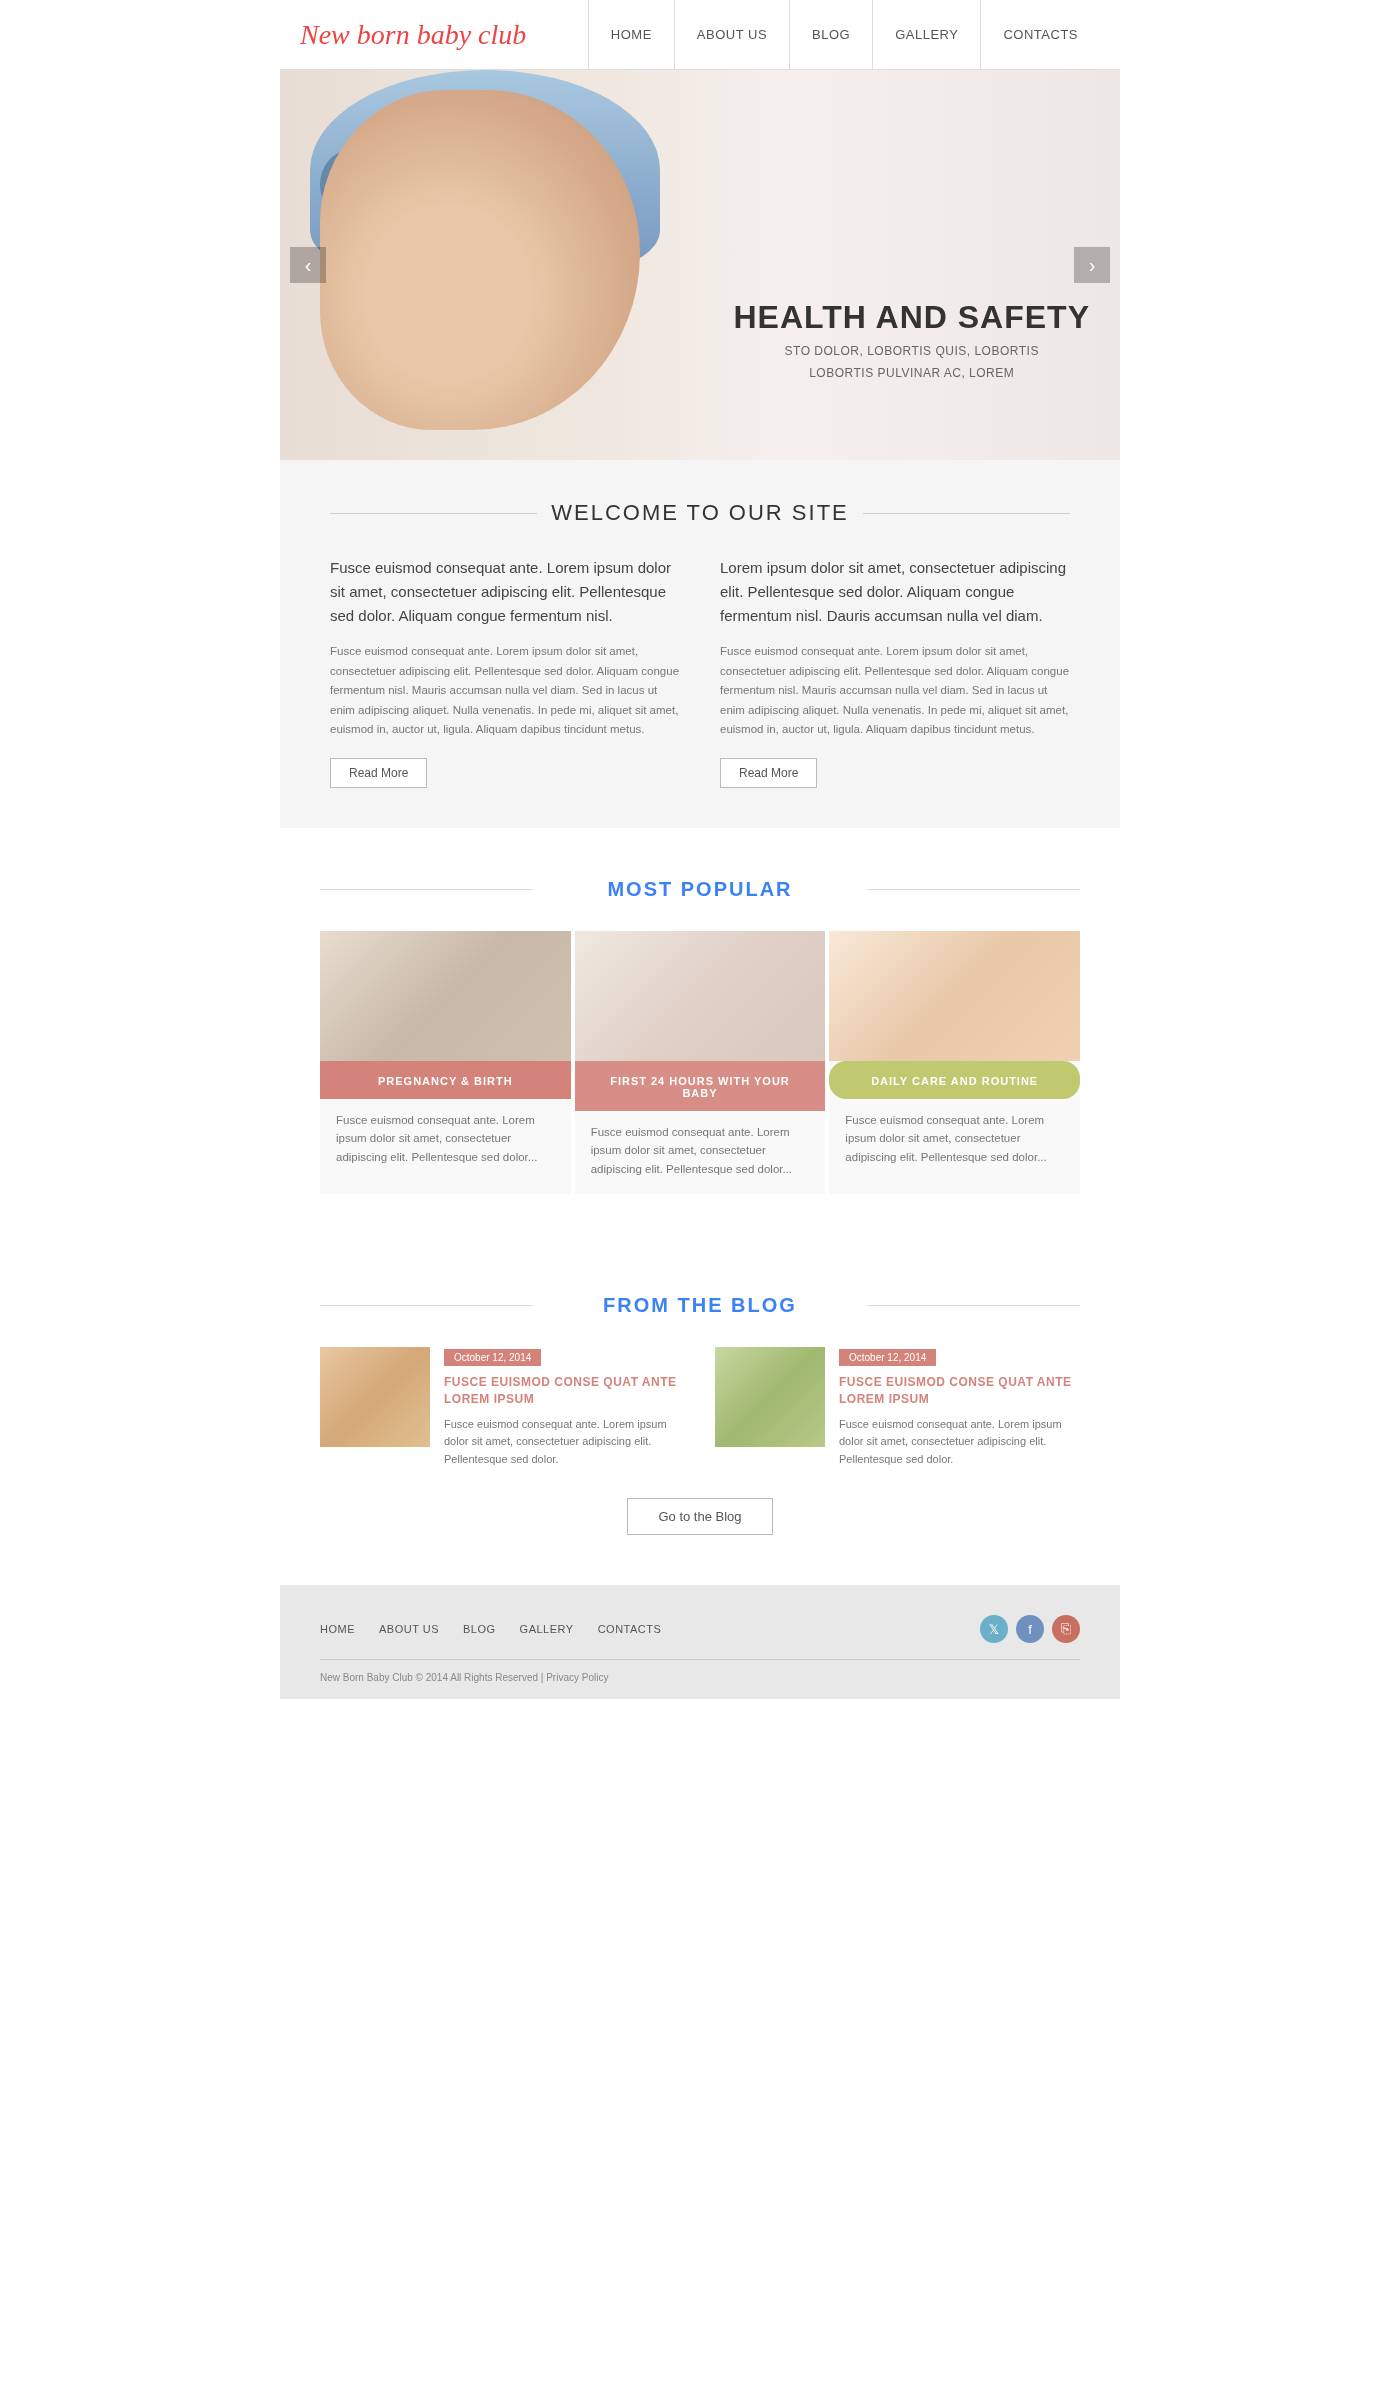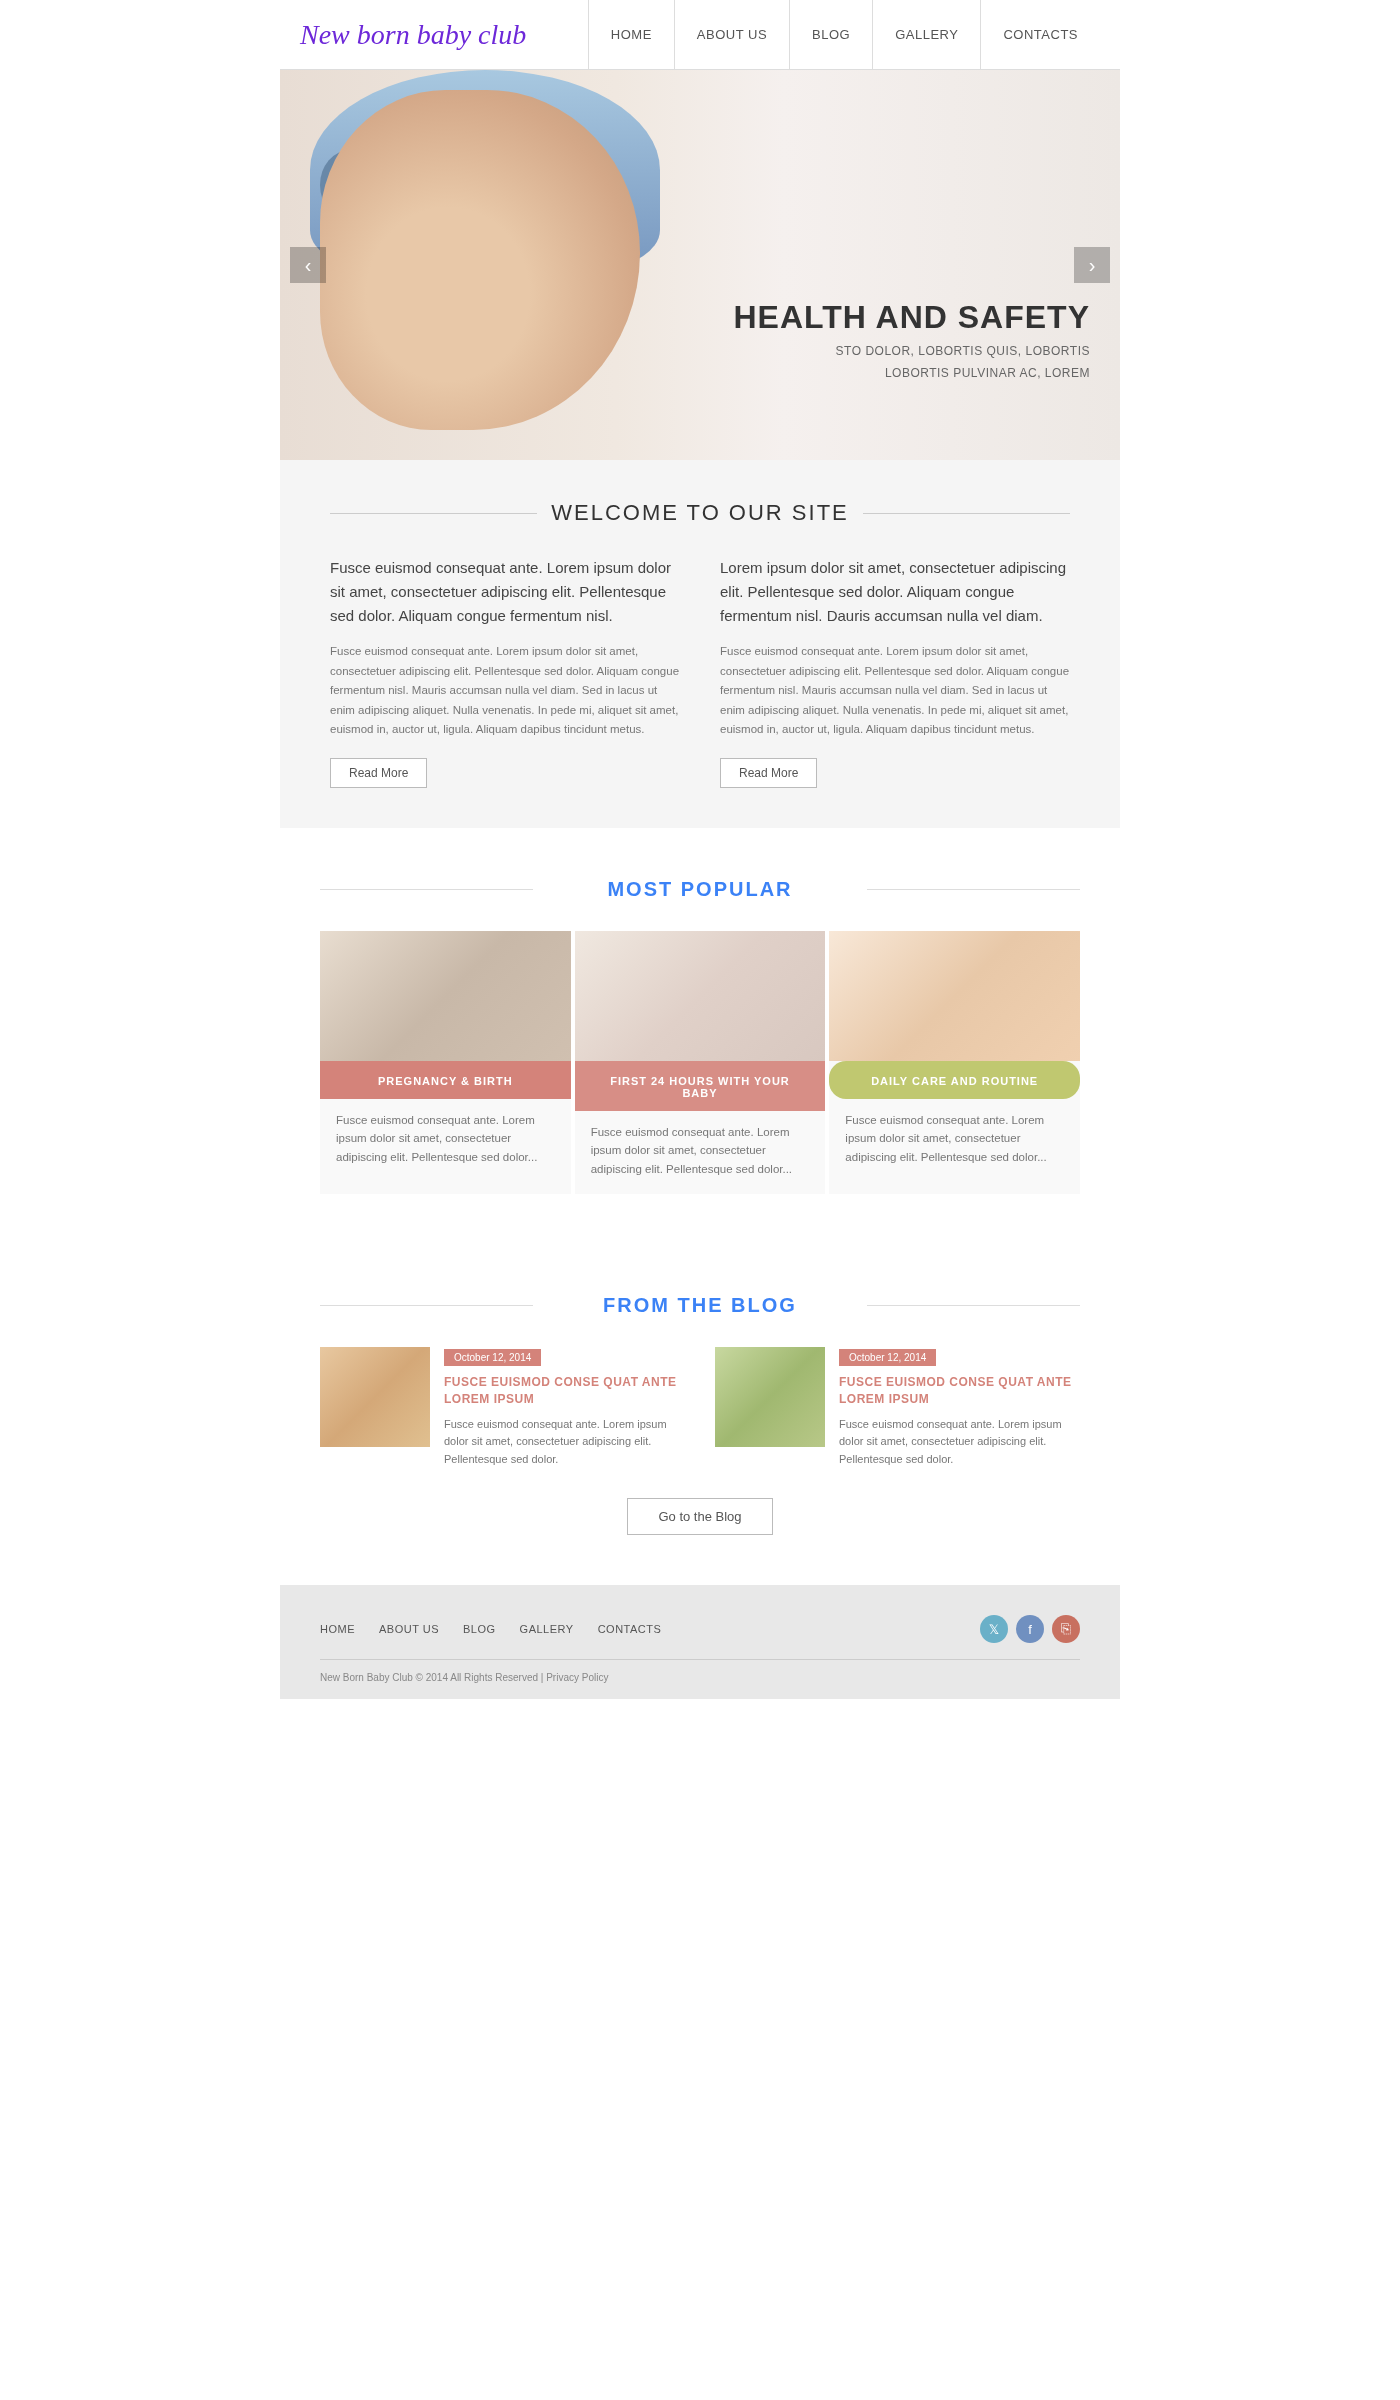--- a/index.html
+++ b/index.html
@@ -10,21 +10,21 @@
       display: flex;
       align-items: center;
       border-bottom: 1px solid #ddd;
       padding: 0 20px;
       height: 70px;
     }
     .logo {
       font-family: Georgia, serif;
       font-style: italic;
       font-size: 28px;
-      color: #6d28d9;
+      color: #ef4444;
       flex: 1;
     }
     nav { display: flex; }
     nav a {
       display: block;
       padding: 0 22px;
       height: 70px;
       line-height: 70px;
       font-size: 13px;
       color: #555;
@@ -37,21 +37,21 @@
     .hero {
       position: relative;
       height: 390px;
       background: #e8e8e8;
       overflow: hidden;
     }
     .hero-text {
       position: absolute;
       right: 30px;
       bottom: 80px;
-      text-align: right;
+      text-align: center;
     }
     .hero-text h1 {
       font-size: 32px;
       font-weight: 900;
       color: #333;
       letter-spacing: 1px;
     }
     .hero-text p {
       font-size: 12px;
       color: #666;

